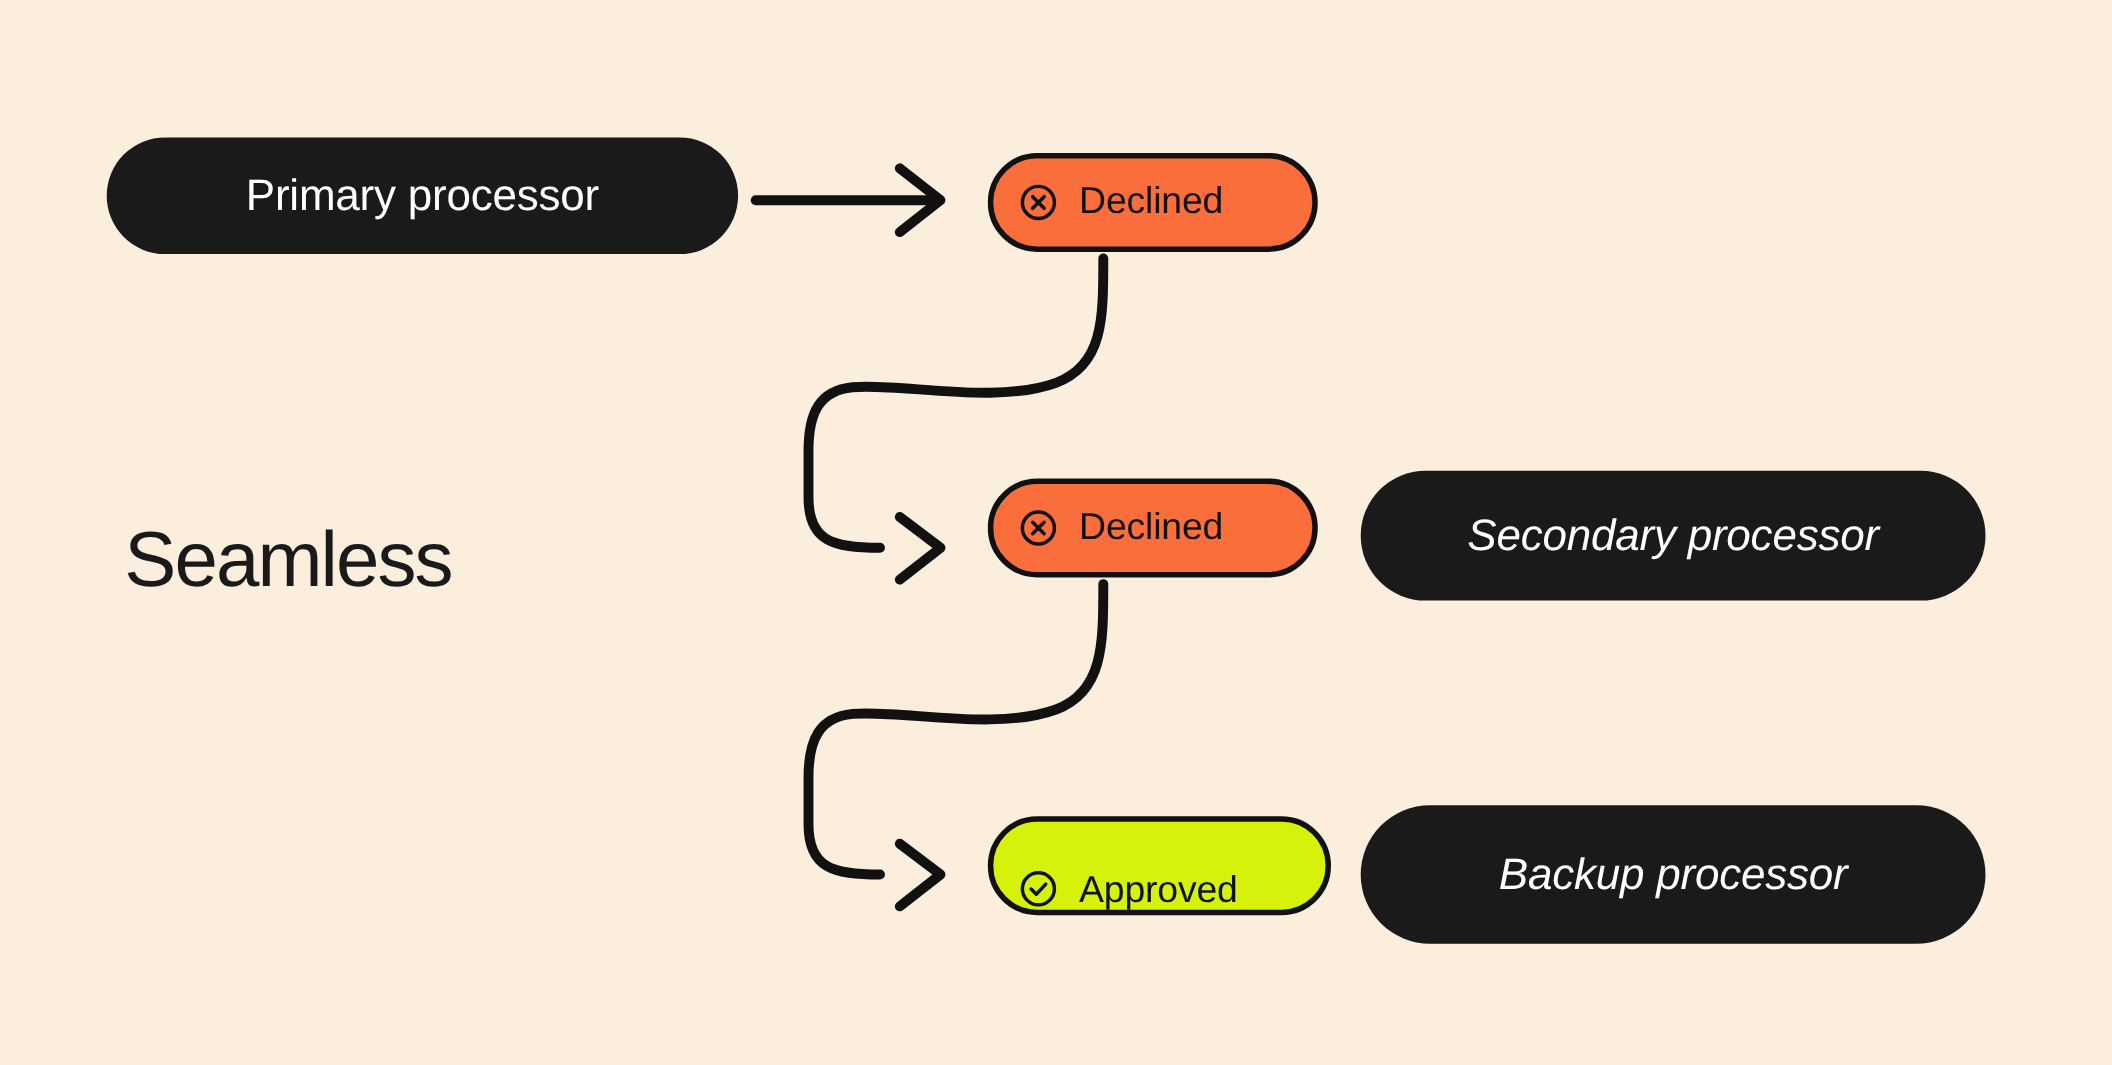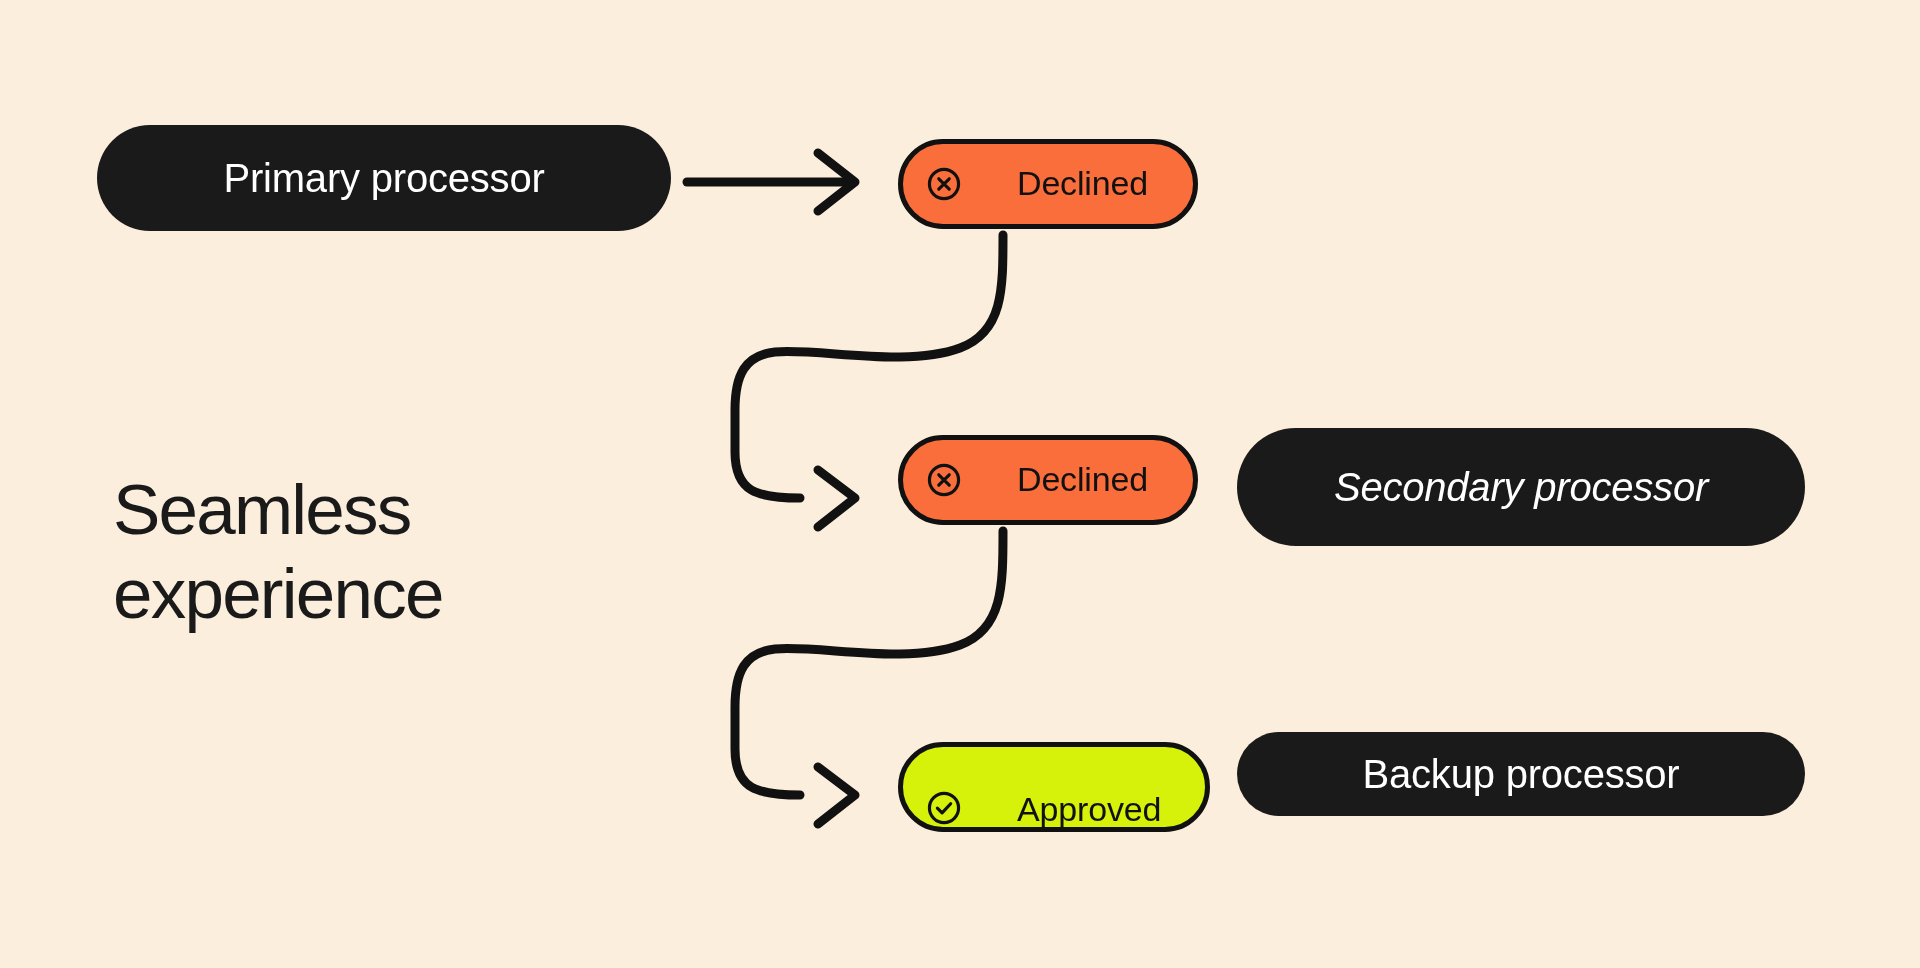--- a/index.html
+++ b/index.html
@@ -42,38 +42,38 @@
     background:#1A1A1A;
     color:#FFFFFF;
     border-radius:999px;
     font-size:40px;
     letter-spacing:-0.005em;
     font-weight:400;
     white-space:nowrap;
   }
   #proc-primary   { left:97px;  top:125px; width:574px; height:106px; }
   #proc-secondary { left:1237px; top:428px; width:568px; height:118px;font-style:italic; }
-  #proc-backup    { left:1237px; top:732px; width:568px; height:84px; }
+  #proc-backup    { left:1237px; top:732px; width:568px; height:126px;font-style:italic; }
 
   
   .status-pill {
     position:absolute;
     display:flex;
     align-items:center;
     gap:18px;
     border:5px solid #111111;
     border-radius:999px;
     padding:0 26px 0 22px;
     height:90px;
     font-size:34px;
     color:#111111;
     letter-spacing:-0.005em;
     white-space:nowrap;
   }
-  .status-pill .s-label { line-height:1; position:relative; top:-1px;margin-left:36px; }
+  .status-pill .s-label { line-height:1; position:relative; top:-1px; }
   .status-pill .s-icon { display:flex; width:38px; height:38px; flex:0 0 38px; }
   .status-pill .s-icon svg { display:block; width:38px; height:38px; }
 
   .status-declined { background:#FA6E3C; }
   .status-approved { background:#D6F20A; }
 
   #status-declined-1 { left:898px; top:139px;  width:300px; }
   #status-declined-2 { left:898px; top:435px;  width:300px; }
   #status-approved-1 { left:898px; top:742px;  width:312px;align-items:flex-end; }
 
@@ -85,21 +85,20 @@
     pointer-events:none;
   }
 </style>
 </head>
 <body>
 
 <div id="stage">
 
   <div class="headline">
     <span class="ln">Seamless</span>
-    <span class="ln">experience</span>
   </div>
 
   <svg id="connectors" viewBox="0 0 1920 968" width="1920" height="968" xmlns="http://www.w3.org/2000/svg">
     <g fill="none" stroke="#111111" stroke-width="9" stroke-linecap="round" stroke-linejoin="round">
 
       <g>
         <path d="M 687 182 L 846 182"></path>
         <path d="M 818 153 L 855 182 L 818 211"></path>
       </g>
 

